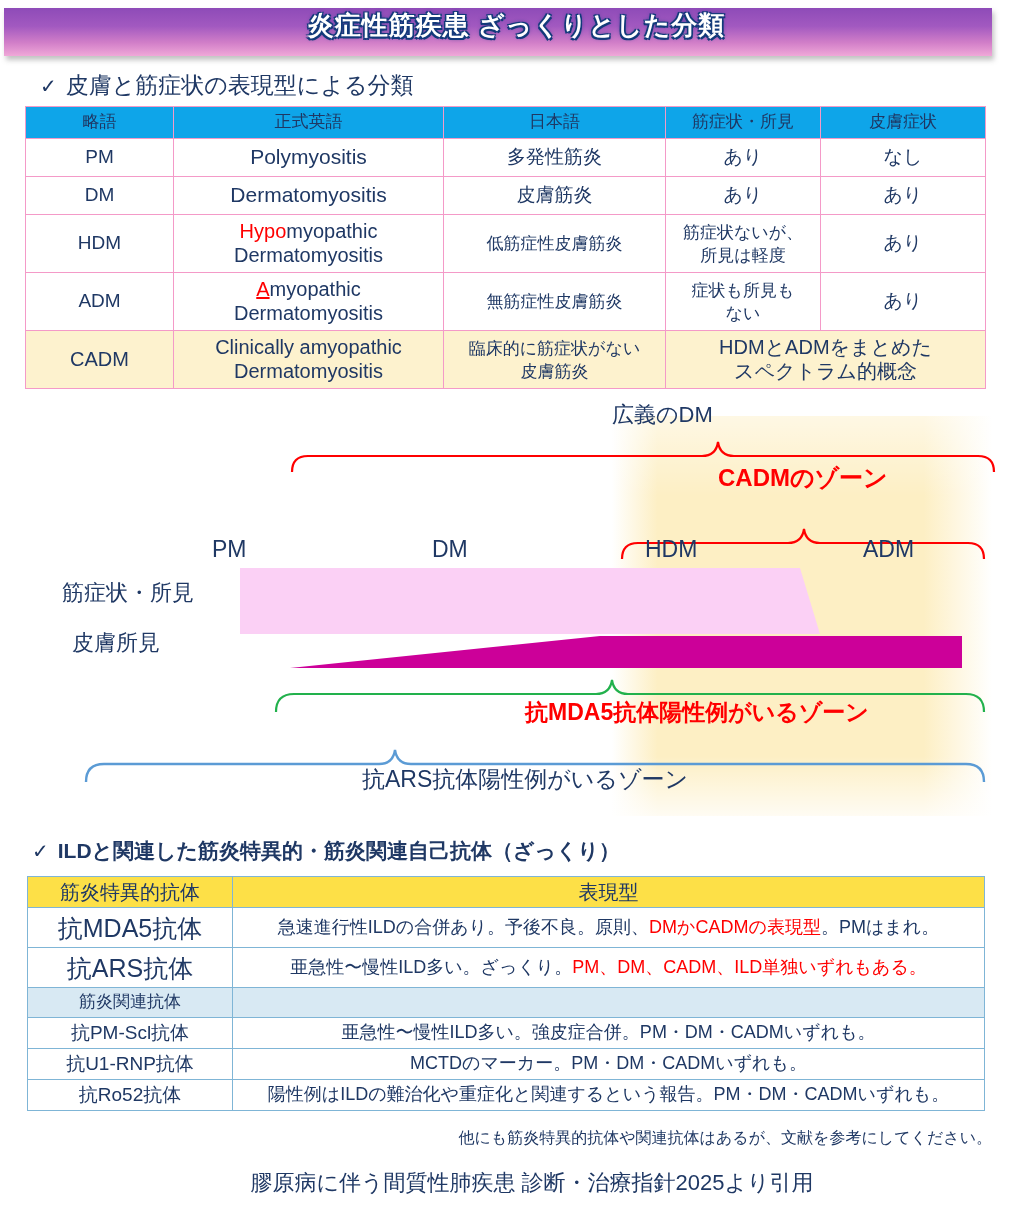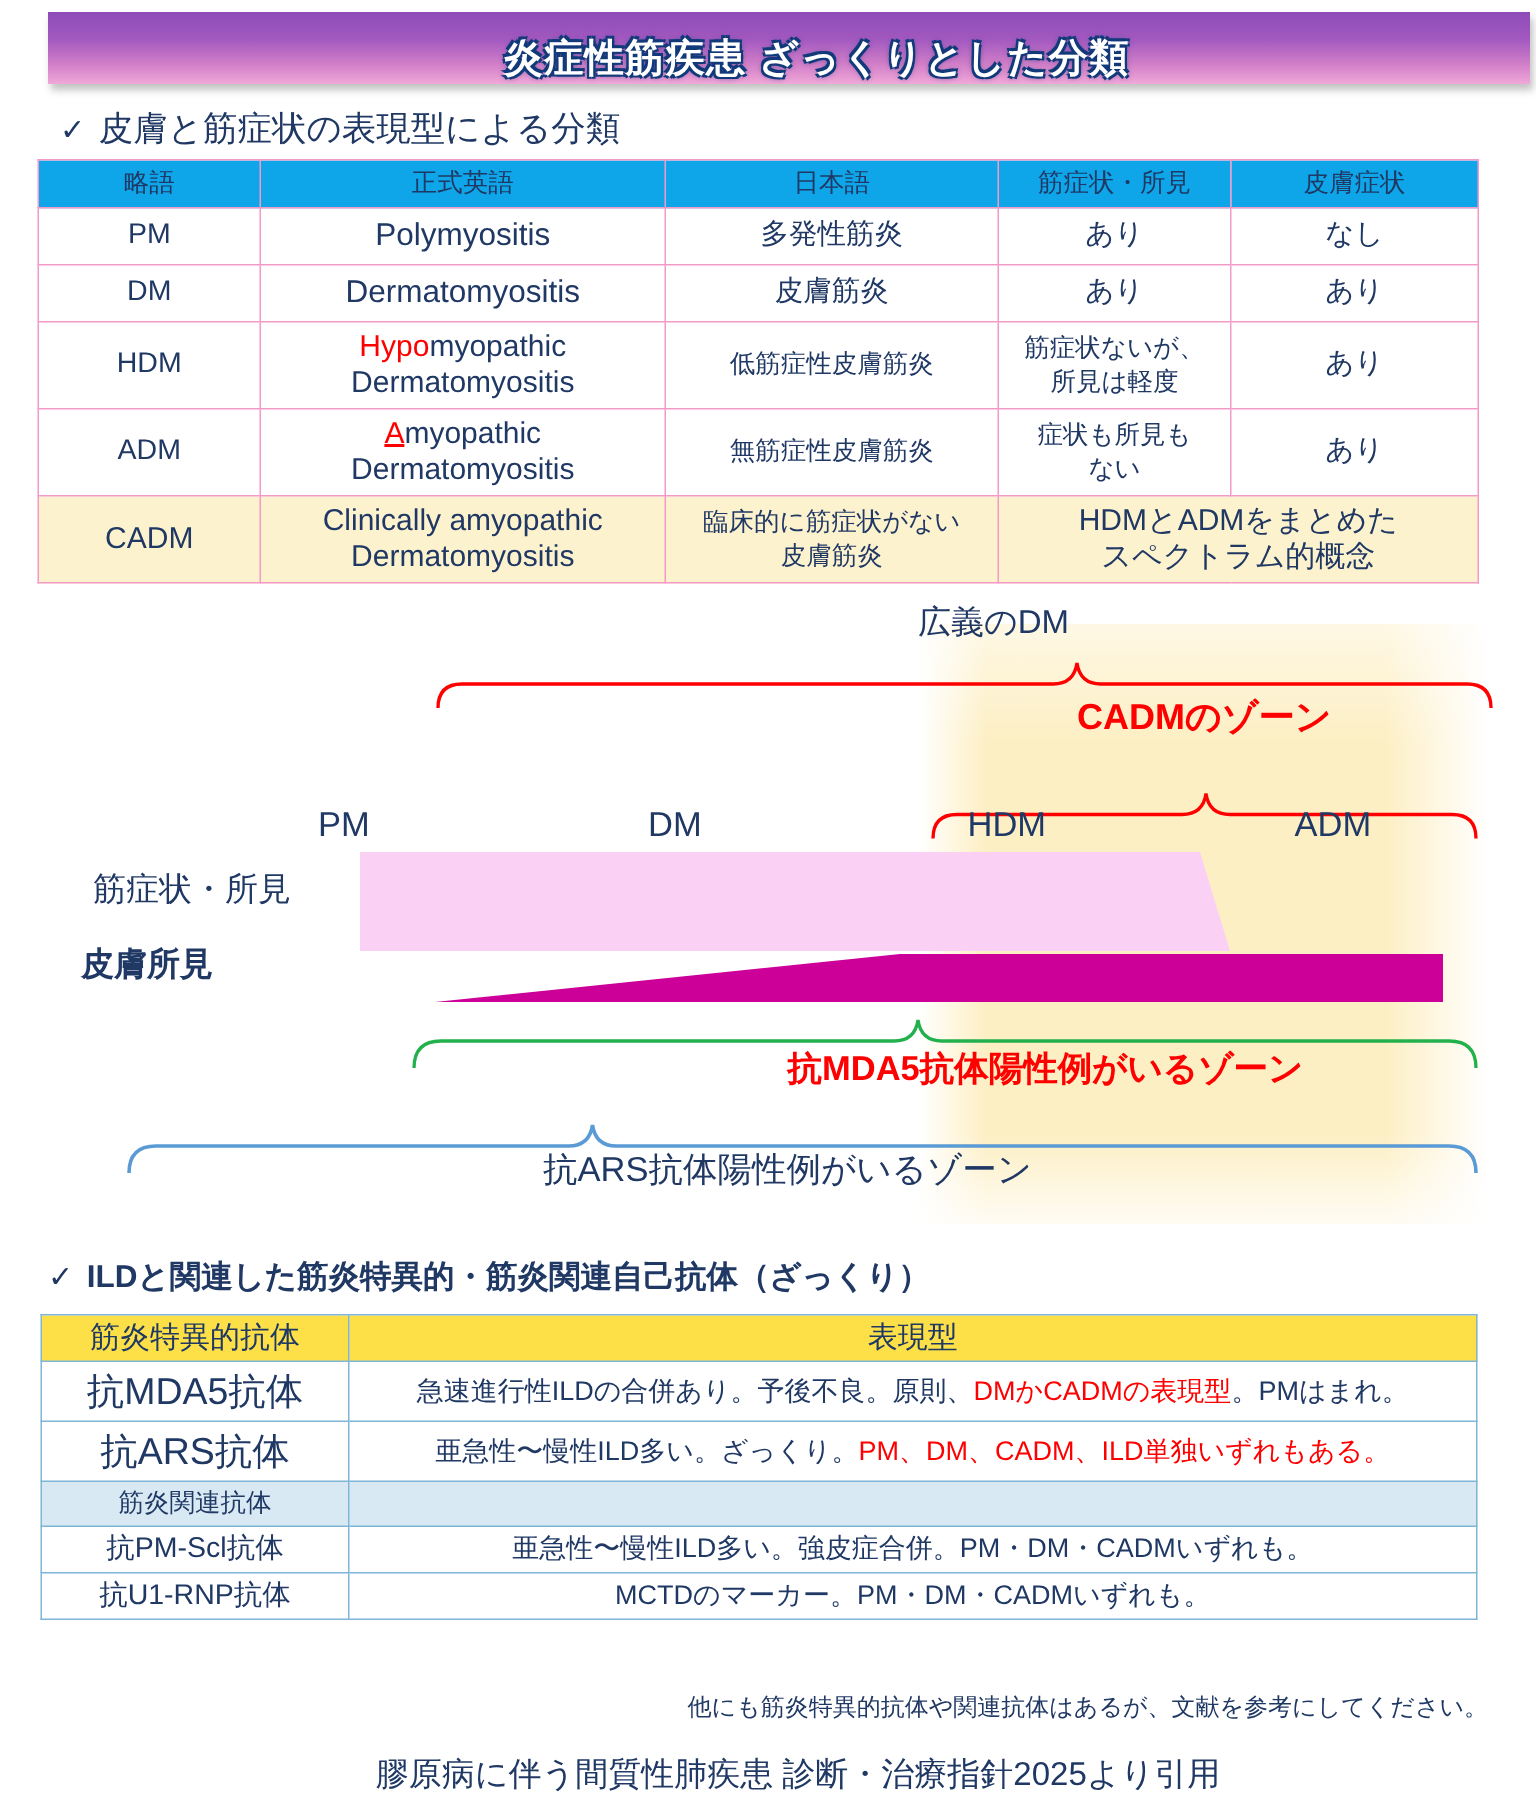--- a/index.html
+++ b/index.html
@@ -9,25 +9,25 @@
     background: #ffffff;
     font-family: "Liberation Sans", "DejaVu Sans", sans-serif;
     color: #1F3864;
     overflow: hidden;
     position: relative;
   }
 
   
   .title-banner {
     position: absolute;
-    left: 32px; top: 8px;
+    left: 4px; top: 8px;
     width: 988px; height: 48px;
     background: linear-gradient(180deg, #8E4BB8 0%, #A259C0 38%, #D17EC8 72%, #F0A8D8 100%);
     box-shadow: 2px 4px 5px rgba(120,120,120,0.45);
-    display: flex; align-items: flex-end; justify-content: center; padding-left: 37px;
+    display: flex; align-items: flex-start; justify-content: center; padding-left: 37px;
   }
   .title-text {
     color: #FFFFFF;
     font-size: 26px;
     font-weight: bold;
     letter-spacing: 1px;
     text-shadow:
       -1.5px -1.5px 0 #123a7a, 1.5px -1.5px 0 #123a7a,
       -1.5px  1.5px 0 #123a7a, 1.5px  1.5px 0 #123a7a,
        0 0 4px #123a7a;
@@ -95,21 +95,21 @@
     position: absolute;
     color: #1F3864;
     white-space: nowrap;
   }
   .lbl-koghi { left: 612px; top: 400px; font-size: 22px; }
   .lbl-pm  { left: 212px; top: 536px; font-size: 23px; }
   .lbl-dm  { left: 432px; top: 536px; font-size: 23px; }
   .lbl-hdm { left: 645px; top: 536px; font-size: 23px; }
   .lbl-adm { left: 863px; top: 536px; font-size: 23px; }
   .lbl-musc { left: 62px; top: 578px; font-size: 22px; }
-  .lbl-skin { left: 54px; top: 628px; font-size: 22px; font-weight: bold; }
+  .lbl-skin { left: 72px; top: 628px; font-size: 22px; }
   .lbl-cadm {
     left: 718px; top: 462px; font-size: 24px;
     color: #FF0000; font-weight: bold;
   }
   .lbl-mda5 {
     left: 525px; top: 697px; font-size: 23px;
     color: #FF0000; font-weight: bold;
   }
   .lbl-ars { left: 362px; top: 764px; font-size: 23px; color: #1F3864; }
 
@@ -305,17 +305,21 @@
       <td class="c-ph"></td>
     </tr>
     <tr class="norm">
       <td class="c-ab">抗PM-Scl抗体</td>
       <td class="c-ph">亜急性〜慢性ILD多い。強皮症合併。PM・DM・CADMいずれも。</td>
     </tr>
     <tr class="norm">
       <td class="c-ab">抗U1-RNP抗体</td>
       <td class="c-ph">MCTDのマーカー。PM・DM・CADMいずれも。</td>
     </tr>
+    <tr class="norm">
+      <td class="c-ab">抗Ro52抗体</td>
+      <td class="c-ph">陽性例はILDの難治化や重症化と関連するという報告。PM・DM・CADMいずれも。</td>
+    </tr>
   </tbody>
 </table>
 
 <div class="note-line">他にも筋炎特異的抗体や関連抗体はあるが、文献を参考にしてください。</div>
 <div class="cite-line">膠原病に伴う間質性肺疾患  診断・治療指針2025より引用</div>
 
 </body></html>

